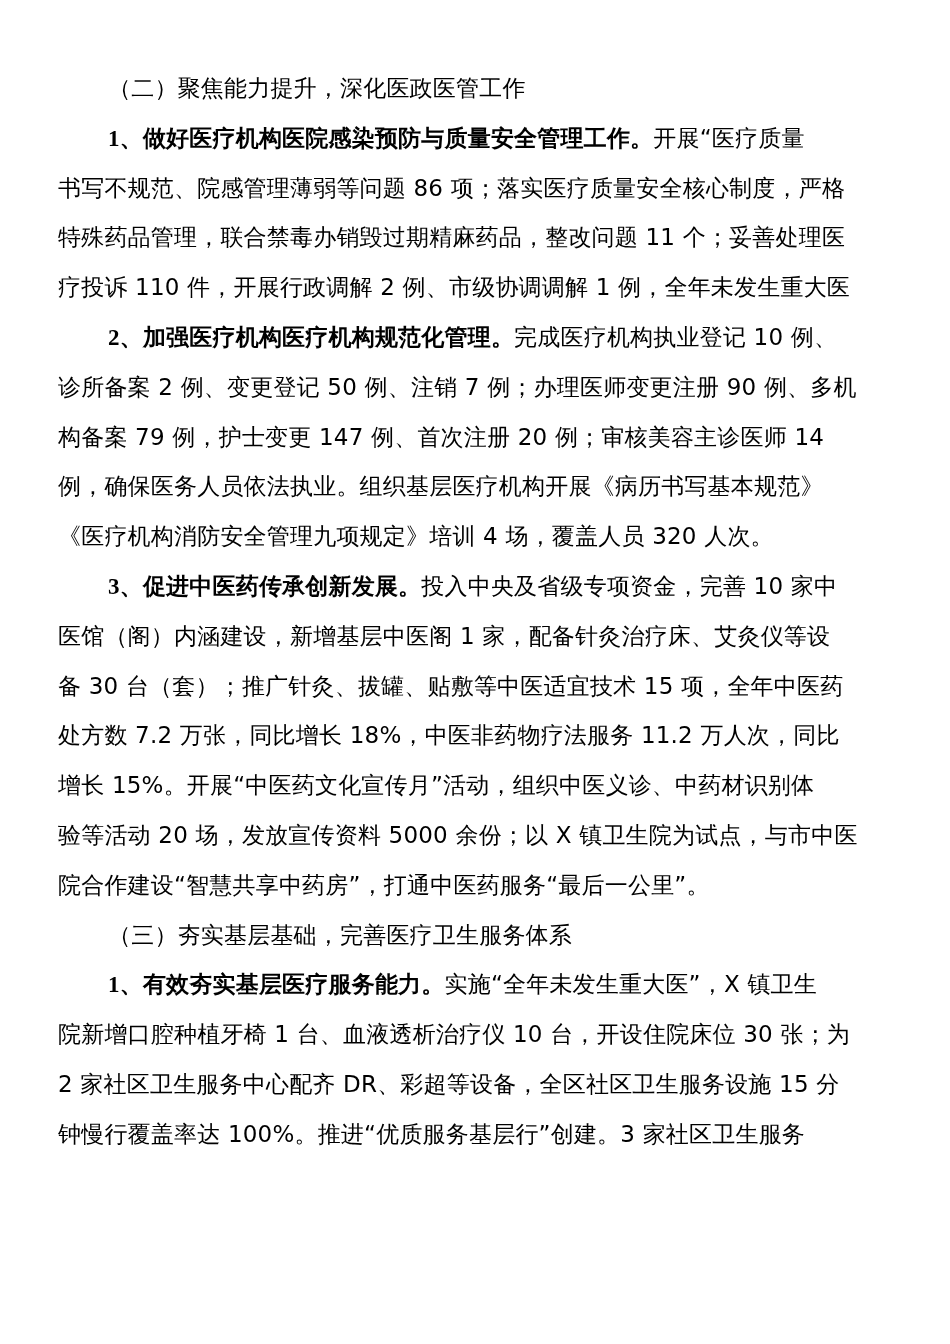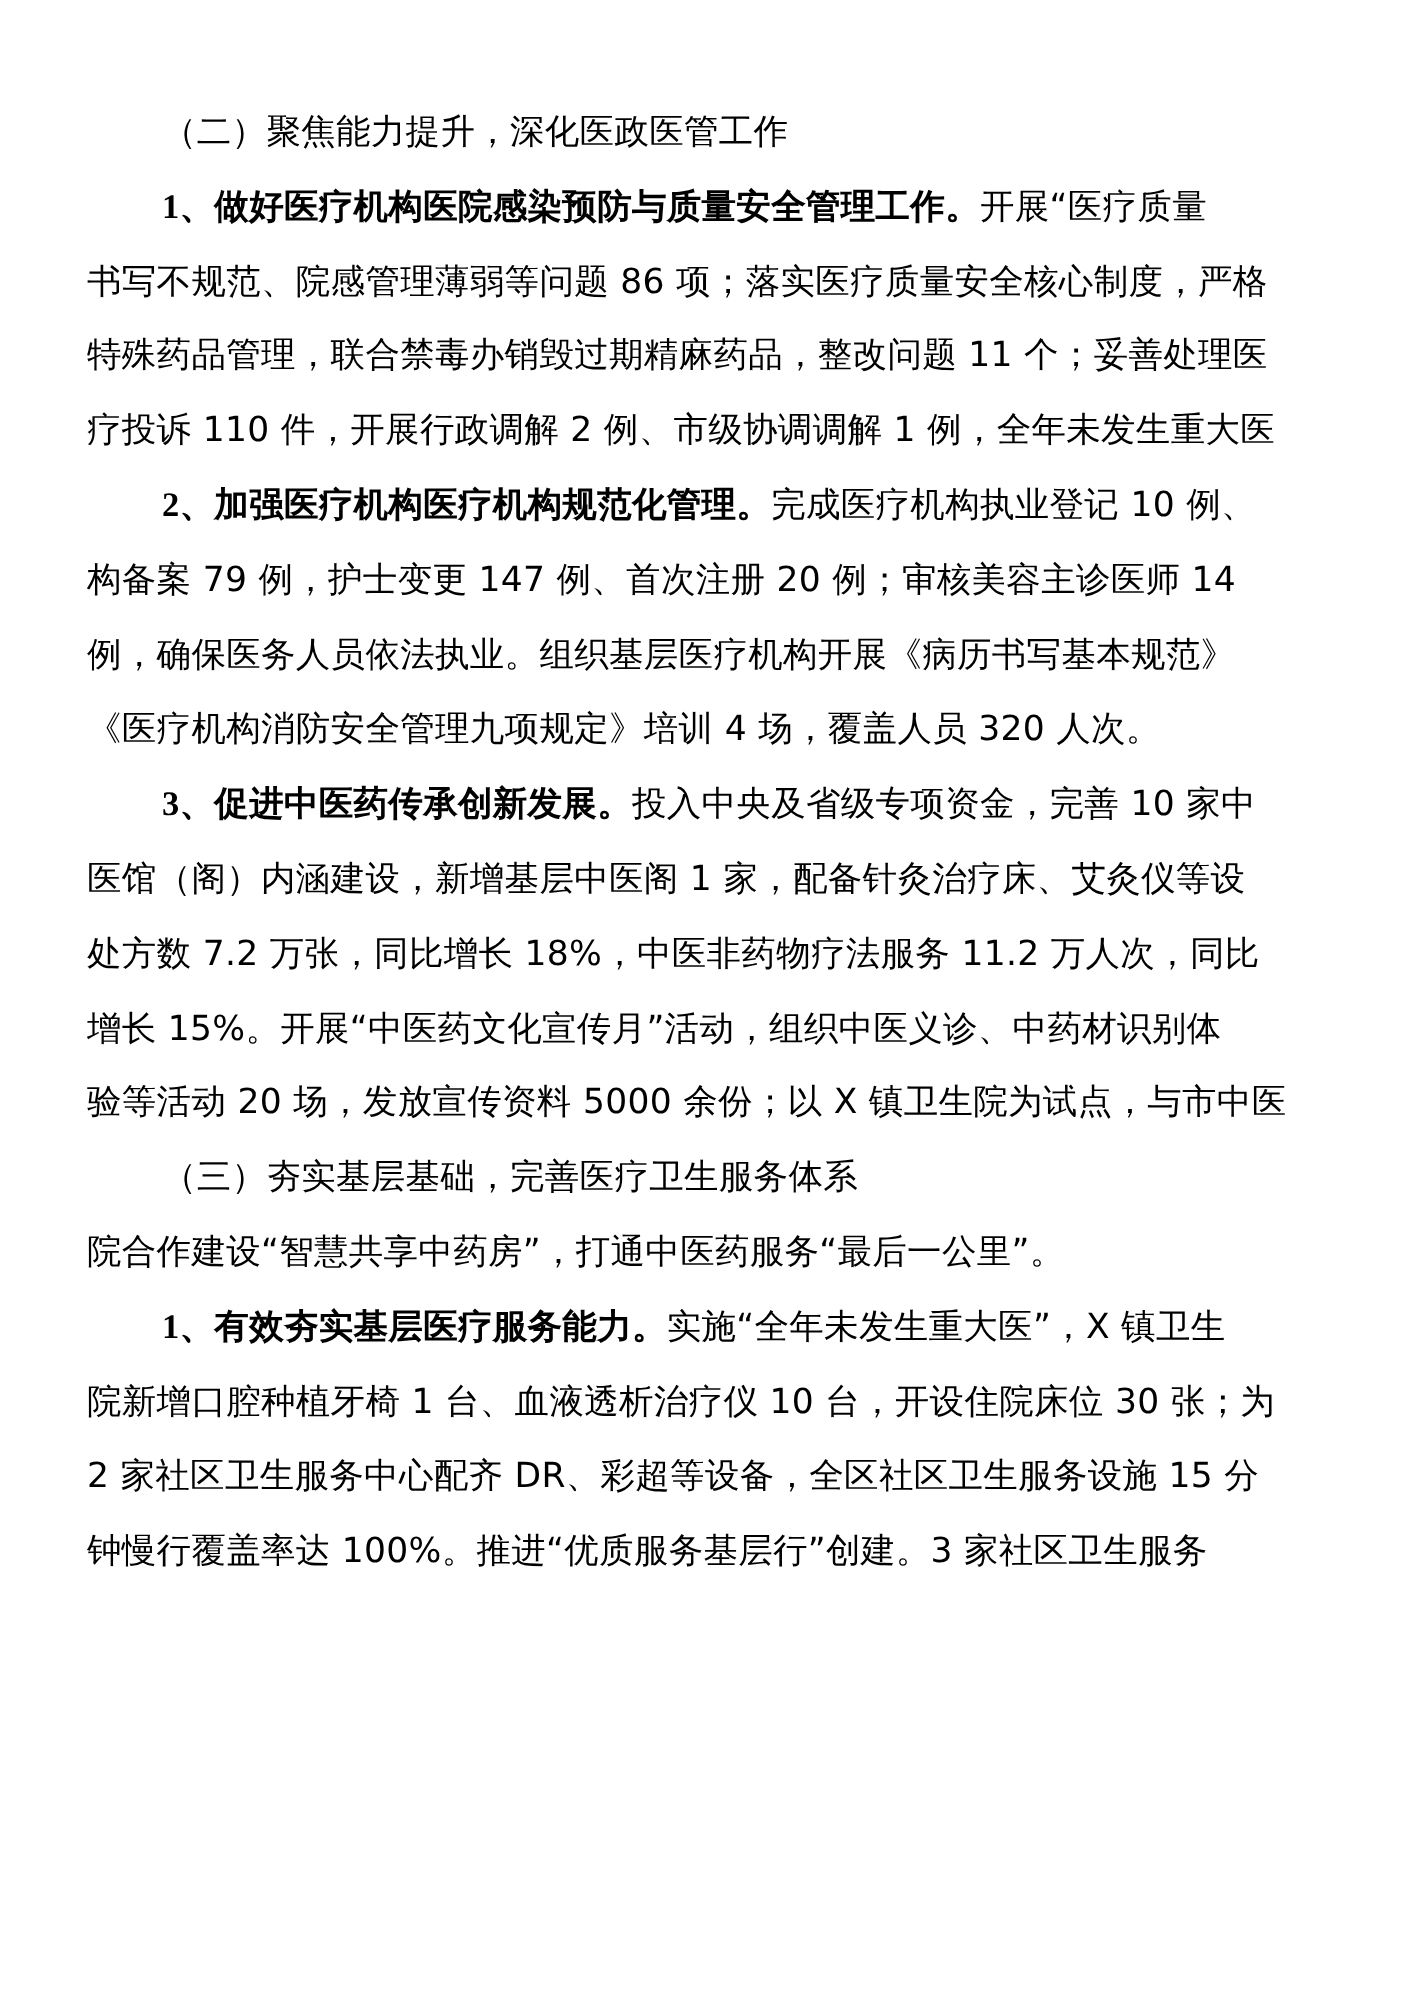--- a/index.html
+++ b/index.html
@@ -17,31 +17,33 @@
 <div class="page">
 
   <div class="line indent">（二）聚焦能力提升，深化医政医管工作</div>
 
   <div class="line indent"><span class="b">1、做好医疗机构医院感染预防与质量安全管理工作。</span><span>开展“医疗质量</span></div>
   <div class="line">书写不规范、院感管理薄弱等问题 86 项；落实医疗质量安全核心制度，严格</div>
   <div class="line">特殊药品管理，联合禁毒办销毁过期精麻药品，整改问题 11 个；妥善处理医</div>
   <div class="line">疗投诉 110 件，开展行政调解 2 例、市级协调调解 1 例，全年未发生重大医</div>
 
   <div class="line indent"><span class="b">2、加强医疗机构医疗机构规范化管理。</span><span>完成医疗机构执业登记 10 例、</span></div>
+  <div class="line">诊所备案 2 例、变更登记 50 例、注销 7 例；办理医师变更注册 90 例、多机</div>
   <div class="line">构备案 79 例，护士变更 147 例、首次注册 20 例；审核美容主诊医师 14</div>
   <div class="line">例，确保医务人员依法执业。组织基层医疗机构开展《病历书写基本规范》</div>
   <div class="line">《医疗机构消防安全管理九项规定》培训 4 场，覆盖人员 320 人次。</div>
 
   <div class="line indent"><span class="b">3、促进中医药传承创新发展。</span><span>投入中央及省级专项资金，完善 10 家中</span></div>
   <div class="line">医馆（阁）内涵建设，新增基层中医阁 1 家，配备针灸治疗床、艾灸仪等设</div>
+  <div class="line">备 30 台（套）；推广针灸、拔罐、贴敷等中医适宜技术 15 项，全年中医药</div>
   <div class="line">处方数 7.2 万张，同比增长 18%，中医非药物疗法服务 11.2 万人次，同比</div>
   <div class="line">增长 15%。开展“中医药文化宣传月”活动，组织中医义诊、中药材识别体</div>
   <div class="line">验等活动 20 场，发放宣传资料 5000 余份；以 X 镇卫生院为试点，与市中医</div>
+  <div class="line">院合作建设“智慧共享中药房”，打通中医药服务“最后一公里”。</div>
+
   <div class="line indent">（三）夯实基层基础，完善医疗卫生服务体系</div>
-
-  <div class="line">院合作建设“智慧共享中药房”，打通中医药服务“最后一公里”。</div>
 
   <div class="line indent"><span class="b">1、有效夯实基层医疗服务能力。</span><span>实施“全年未发生重大医”，X 镇卫生</span></div>
   <div class="line">院新增口腔种植牙椅 1 台、血液透析治疗仪 10 台，开设住院床位 30 张；为</div>
   <div class="line">2 家社区卫生服务中心配齐 DR、彩超等设备，全区社区卫生服务设施 15 分</div>
   <div class="line">钟慢行覆盖率达 100%。推进“优质服务基层行”创建。3 家社区卫生服务</div>
 
 </div>
 
 </body></html>

